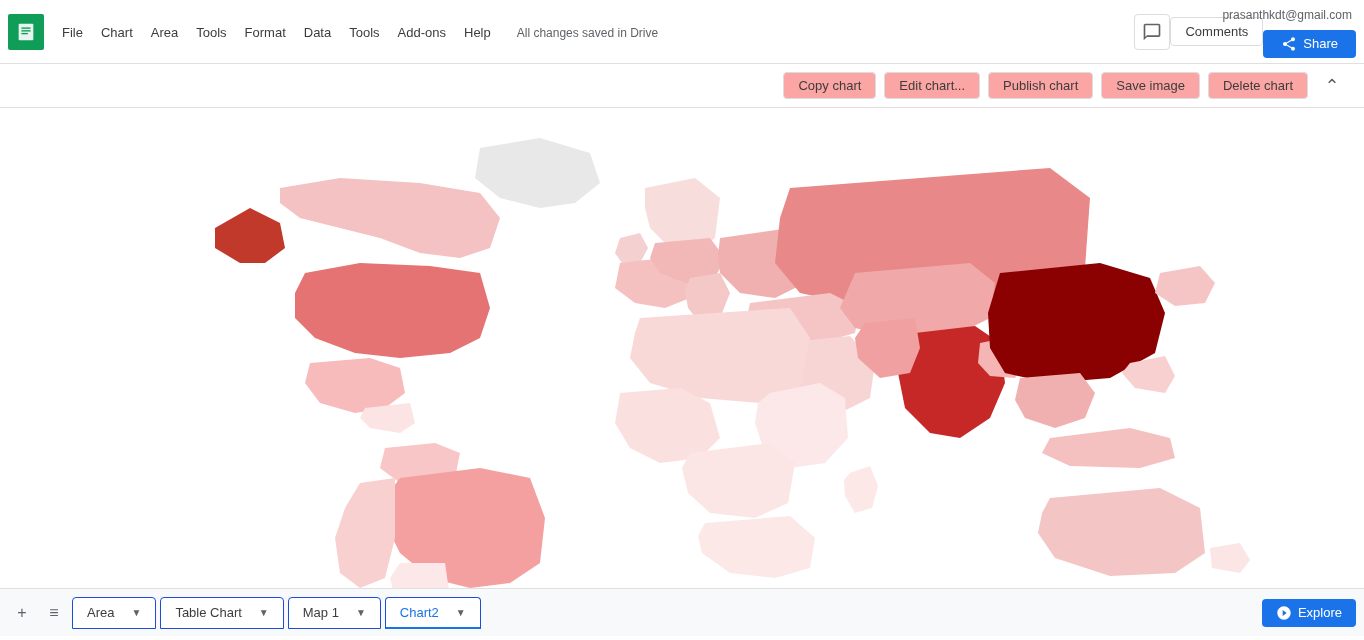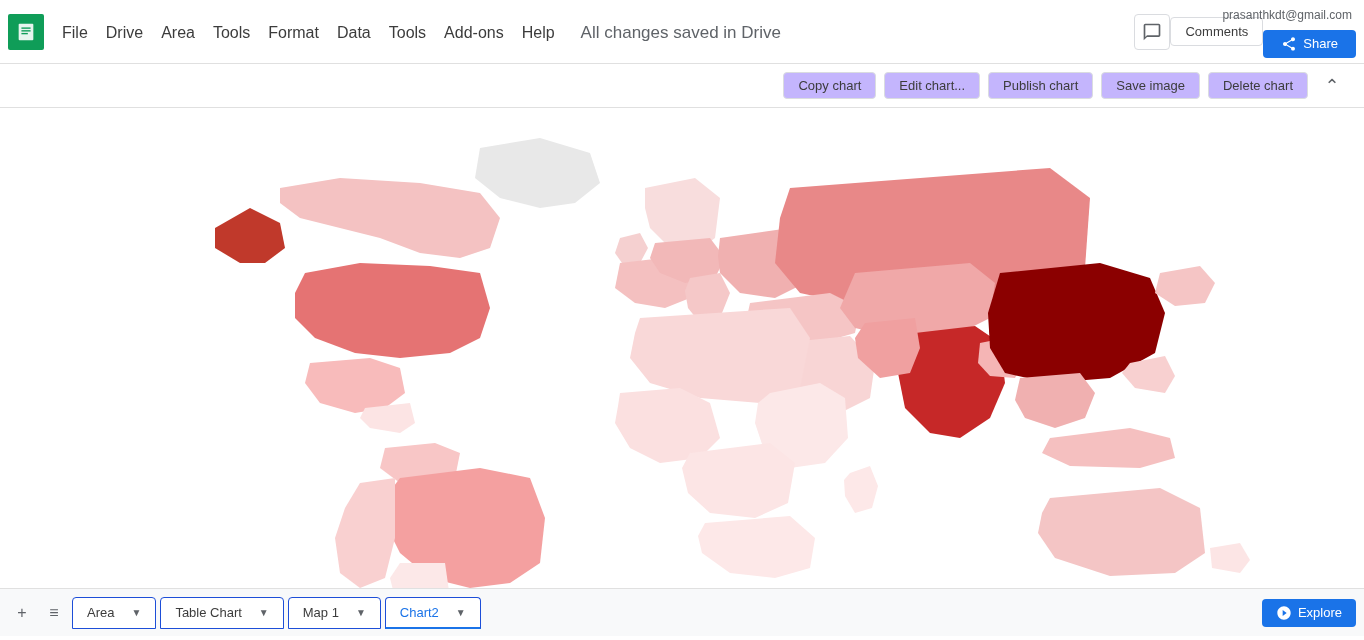--- a/index.html
+++ b/index.html
@@ -37,27 +37,27 @@
     #menu-bar {
       display: flex;
       align-items: center;
       gap: 2px;
       margin-top: 2px;
     }
     .menu-item {
       padding: 3px 8px;
       color: #3c3c3c;
       cursor: pointer;
-      font-size: 16px;
+      font-size: 13px;
       border-radius: 3px;
     }
     #saved-status {
       margin-left: 16px;
       color: #5f6368;
-      font-size: 17px;
+      font-size: 12px;
     }
     #right-actions {
       display: flex;
       align-items: center;
       margin-left: auto;
     }
     #user-email {
       font-size: 12px;
       color: #5f6368;
       position: absolute;
@@ -100,21 +100,21 @@
       gap: 8px;
       height: 44px;
       background: #fff;
       border-bottom: 1px solid #e0e0e0;
       padding: 0 16px;
       justify-content: flex-end;
     }
     .toolbar-btn {
       padding: 5px 14px;
       border: 1px solid #dadce0;
-      background: #c4b5fd;
+      background: #fca5a5;
       border-radius: 4px;
       font-size: 13px;
       color: #3c3c3c;
       cursor: pointer;
     }
     #collapse-btn {
       width: 32px; height: 32px;
       border: none;
       background: #fff;
       cursor: pointer;
@@ -194,21 +194,21 @@
     <svg viewBox="0 0 24 24" fill="white">
       <rect x="4" y="3" width="16" height="18" rx="1" fill="white" opacity="0.9"></rect>
       <rect x="7" y="7" width="10" height="1.5" fill="#0f9d58"></rect>
       <rect x="7" y="10" width="10" height="1.5" fill="#0f9d58"></rect>
       <rect x="7" y="13" width="7" height="1.5" fill="#0f9d58"></rect>
     </svg>
   </div>
   <div id="title-area">
     <div id="menu-bar">
       <span class="menu-item">File</span>
-      <span class="menu-item">Drive</span>
+      <span class="menu-item">Chart</span>
       <span class="menu-item">Area</span>
       <span class="menu-item">Tools</span>
       <span class="menu-item">Format</span>
       <span class="menu-item">Data</span>
       <span class="menu-item">Tools</span>
       <span class="menu-item">Add-ons</span>
       <span class="menu-item">Help</span>
       <span id="saved-status">All changes saved in Drive</span>
     </div>
   </div>

